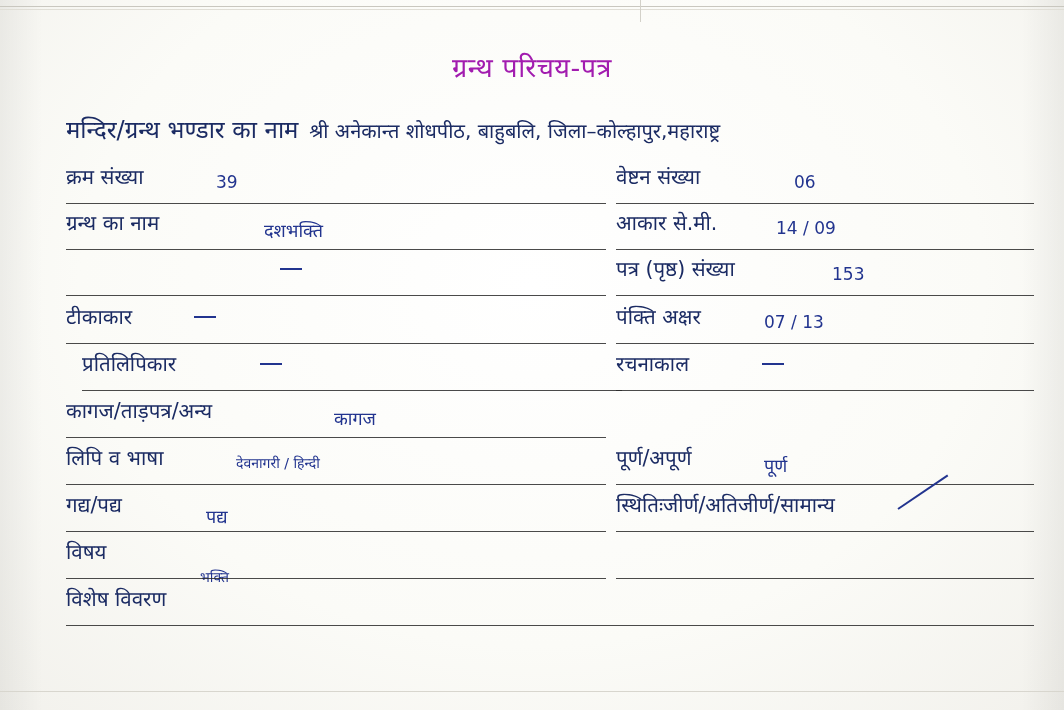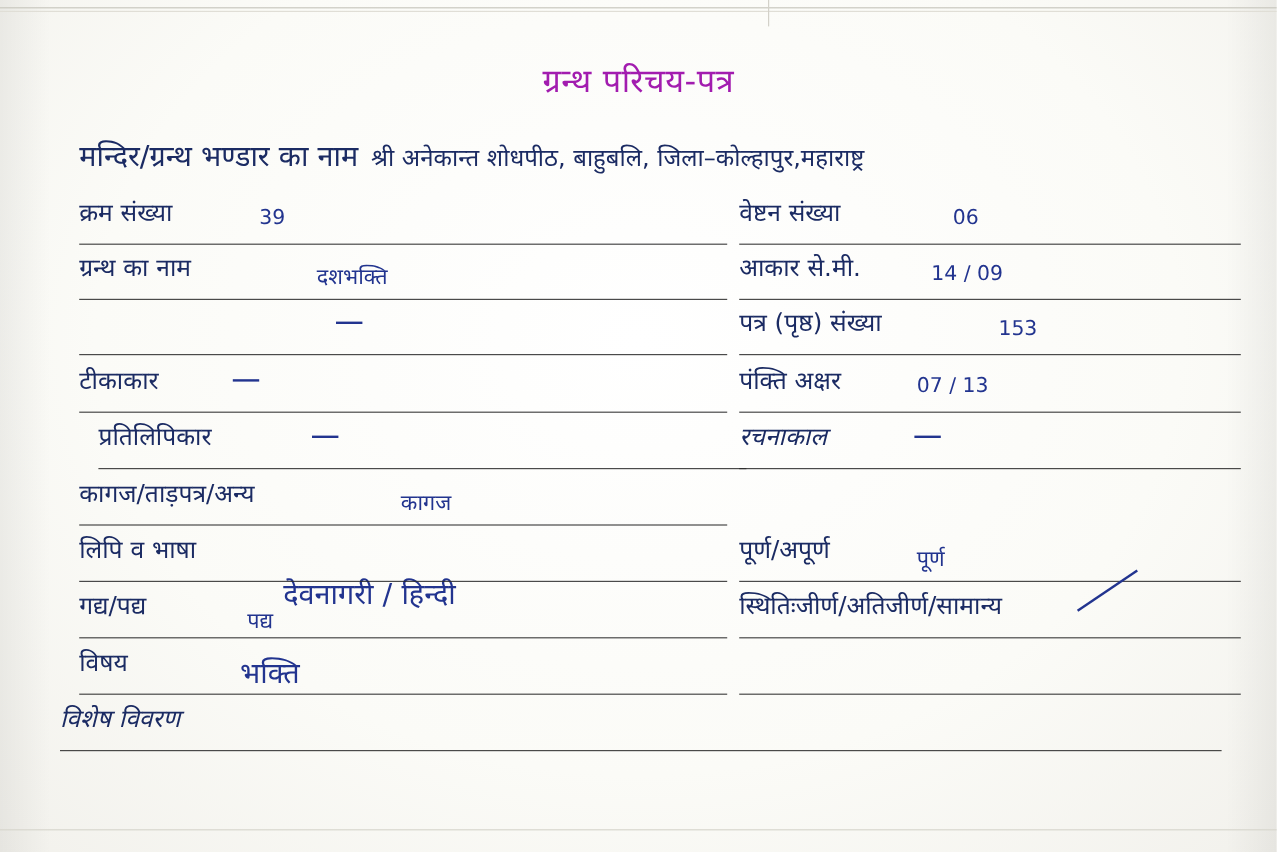--- a/index.html
+++ b/index.html
@@ -118,21 +118,21 @@
   .strike {
     position: absolute;
     width: 60px;
     height: 2px;
     background: #22348f;
     transform: rotate(-34deg);
     transform-origin: left center;
   }
   .col-left { left: 66px; width: 540px; }
   .col-right { left: 616px; width: 418px; }
-  .full { left: 50px; width: 968px; font-style: italic; }
+  .full { left: 66px; width: 968px; }
 </style>
 </head>
 <body>
 
 <div class="paper"></div>
 
 <div class="sheet">
 
   <div class="edge-top"></div>
   <div class="edge-top2"></div>
@@ -187,35 +187,35 @@
     <span class="label">पंक्ति अक्षर</span>
     <span class="value" style="left:148px;">07 / 13</span>
     <span class="rule" style="width:418px;"></span>
   </div>
 
   <div class="cell col-left" style="top:347px;margin-left:16px;">
     <span class="label">प्रतिलिपिकार</span>
     <span class="dash" style="left:178px;"></span>
     <span class="rule" style="width:540px;"></span>
   </div>
-  <div class="cell col-right" style="top:347px;font-style:italic;">
+  <div class="cell col-right" style="top:347px;">
     <span class="label">रचनाकाल</span>
     <span class="dash" style="left:146px;"></span>
     <span class="rule" style="width:418px;"></span>
   </div>
 
   <div class="cell col-left" style="top:394px;">
     <span class="label">कागज/ताड़पत्र/अन्य</span>
     <span class="value" style="left:268px; font-size:18px;">कागज</span>
     <span class="rule" style="width:540px;"></span>
   </div>
 
   <div class="cell col-left" style="top:441px;">
     <span class="label">लिपि व भाषा</span>
-    <span class="value" style="left:170px; font-size:24px;margin-top:24px;">देवनागरी / हिन्दी</span>
+    <span class="value" style="left:170px; font-size:14px;">देवनागरी / हिन्दी</span>
     <span class="rule" style="width:540px;"></span>
   </div>
   <div class="cell col-left" style="top:488px;">
     <span class="label">गद्य/पद्य</span>
     <span class="value" style="left:140px; font-size:18px; top:16px;">पद्य</span>
     <span class="rule" style="width:540px;"></span>
   </div>
 
   <div class="cell col-right" style="top:441px;">
     <span class="label">पूर्ण/अपूर्ण</span>
@@ -223,21 +223,21 @@
     <span class="rule" style="width:418px;"></span>
   </div>
   <div class="cell col-right" style="top:488px;">
     <span class="label">स्थितिःजीर्ण/अतिजीर्ण/सामान्य</span>
     <span class="strike" style="left:282px; top:20px;"></span>
     <span class="rule" style="width:418px;"></span>
   </div>
 
   <div class="cell col-left" style="top:535px;">
     <span class="label">विषय</span>
-    <span class="value" style="left:134px; font-size:24px; top:8px;">भक्ति</span>
+    <span class="value" style="left:134px; font-size:14px; top:32px;">भक्ति</span>
     <span class="rule" style="width:540px;"></span>
   </div>
   <div class="cell col-right" style="top:535px;">
     <span class="rule" style="width:418px;"></span>
   </div>
 
   <div class="cell full" style="top:582px;">
     <span class="label">विशेष विवरण</span>
     <span class="rule" style="width:968px;"></span>
   </div>

